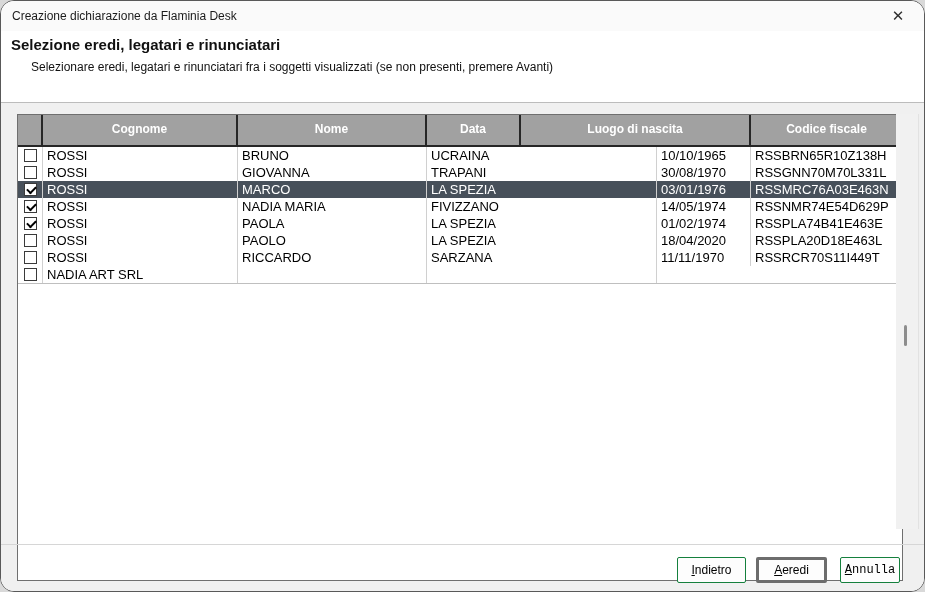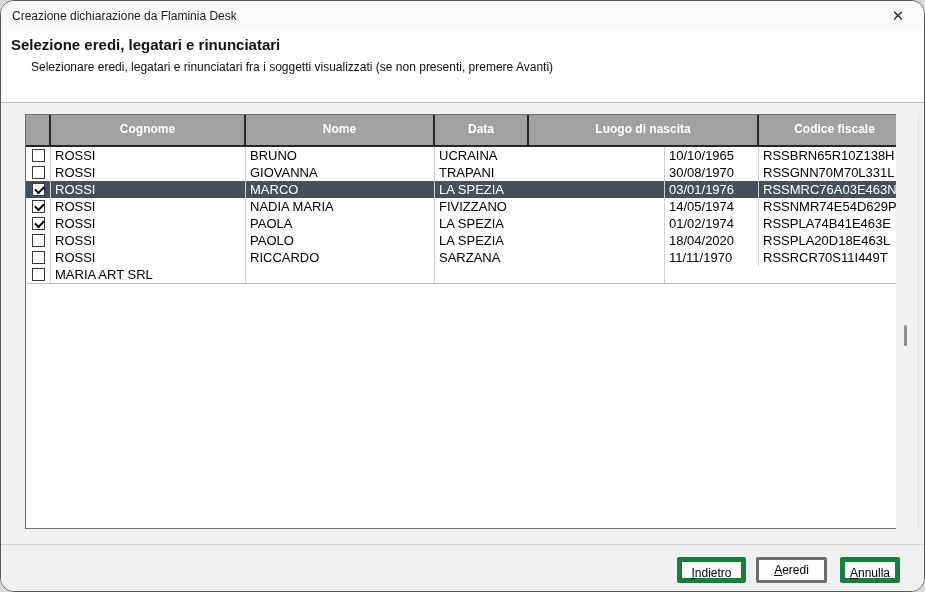--- a/index.html
+++ b/index.html
@@ -14,21 +14,21 @@
 
   
   .header-sec{position:absolute;top:30px;left:0;right:0;height:71px;background:#fff;border-bottom:1px solid #bcbcbc;}
   .page-title{position:absolute;left:10px;top:5px;font-size:15px;color:#111;font-weight:bold;}
   .page-subtitle{position:absolute;left:30px;top:29px;font-size:12px;color:#111;}
 
   
   .content{position:absolute;top:102px;left:0;right:0;bottom:0;background:#f0f0f0;}
 
   
-  .listbox{position:absolute;left:24px;top:11px;width:886px;height:415px;box-sizing:border-box;
+  .listbox{position:absolute;left:16px;top:11px;width:886px;height:467px;box-sizing:border-box;
            background:#fff;border:1px solid #6f6f6f;overflow:hidden;}
   .thead{display:flex;height:30px;border-bottom:2px solid #262626;}
   .th{box-sizing:border-box;background:#a1a1a1;color:#fff;font-weight:bold;font-size:12px;
       line-height:28px;text-align:center;border-right:2px solid #262626;overflow:hidden;white-space:nowrap;}
   .th:last-child{border-right:none;}
   .tbody{border-bottom:1px solid #bfbfbf;}
   .tr{display:flex;height:17px;font-size:13px;line-height:17px;color:#000;}
   .tr.selected{background:#47505a;color:#fff;}
   .td{box-sizing:border-box;border-right:1px solid #d0d0d0;padding-left:4px;overflow:hidden;white-space:nowrap;}
   .td:last-child{border-right:none;}
@@ -44,26 +44,26 @@
   .checkbox.checked::after{content:"";position:absolute;left:2px;top:2px;width:7px;height:4px;
       border-left:2px solid #000;border-bottom:2px solid #000;transform:rotate(-45deg);}
 
   
   .scrollbar{position:absolute;left:895px;top:11px;width:22px;height:415px;background:#f1f1f1;border-right:1px solid #e2e2e2;}
   .scroll-thumb{position:absolute;left:8px;top:211px;width:3px;height:21px;background:#8d8d8d;border-radius:2px;}
 
   
   .footer-divider{position:absolute;left:0;right:0;top:441px;height:1px;background:#d6d6d6;}
   .btn{position:absolute;top:454px;height:26px;box-sizing:border-box;background:#fdfdfd;
-       border:5px solid #15803d;border-radius:2px;font-size:12px;font-family:inherit;color:#000;
+       border:1px solid #15803d;border-radius:2px;font-size:12px;font-family:inherit;color:#000;
        text-align:center;line-height:22px;padding:0;cursor:default;}
   .btn.default{border:3px solid #6d6d6d;line-height:18px;}
   #btn-indietro{left:676px;width:69px;}
   #btn-avanti{left:755px;width:71px;}
-  #btn-annulla{left:839px;width:60px;}
+  #btn-annulla{left:839px;width:60px;font-family:Liberation Mono, monospace;}
   .accel{text-decoration:underline;}
 </style>
 </head>
 <body>
 
 <div class="dialog">
 
   <div class="titlebar">
     <span class="window-title">Creazione dichiarazione da Flaminia Desk</span>
     <button class="close-btn">
@@ -155,21 +155,21 @@
     <div class="td col-cognome">ROSSI</div>
     <div class="td col-nome">RICCARDO</div>
     <div class="td col-luogo">SARZANA</div>
     <div class="td col-data">11/11/1970</div>
     <div class="td col-cf">RSSRCR70S11I449T</div>
   </div>
           <div class="tr">
     <div class="td col-check">
       <span class="checkbox"></span>
     </div>
-    <div class="td col-cognome">MARIA ART SRL</div>
+    <div class="td col-cognome">NADIA ART SRL</div>
     <div class="td col-nome"></div>
     <div class="td col-luogo"></div>
     <div class="td col-data"></div>
   </div>
         </div>
     </div>
 
     <div class="scrollbar">
       <div class="scroll-thumb"></div>
     </div>

